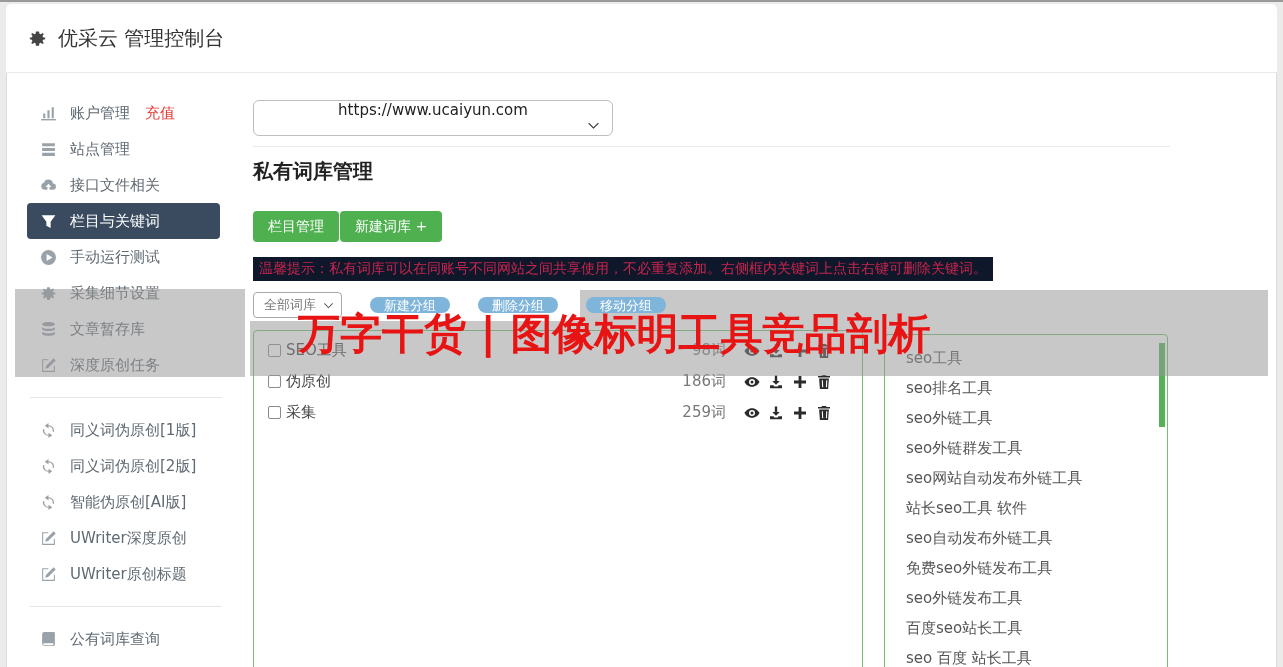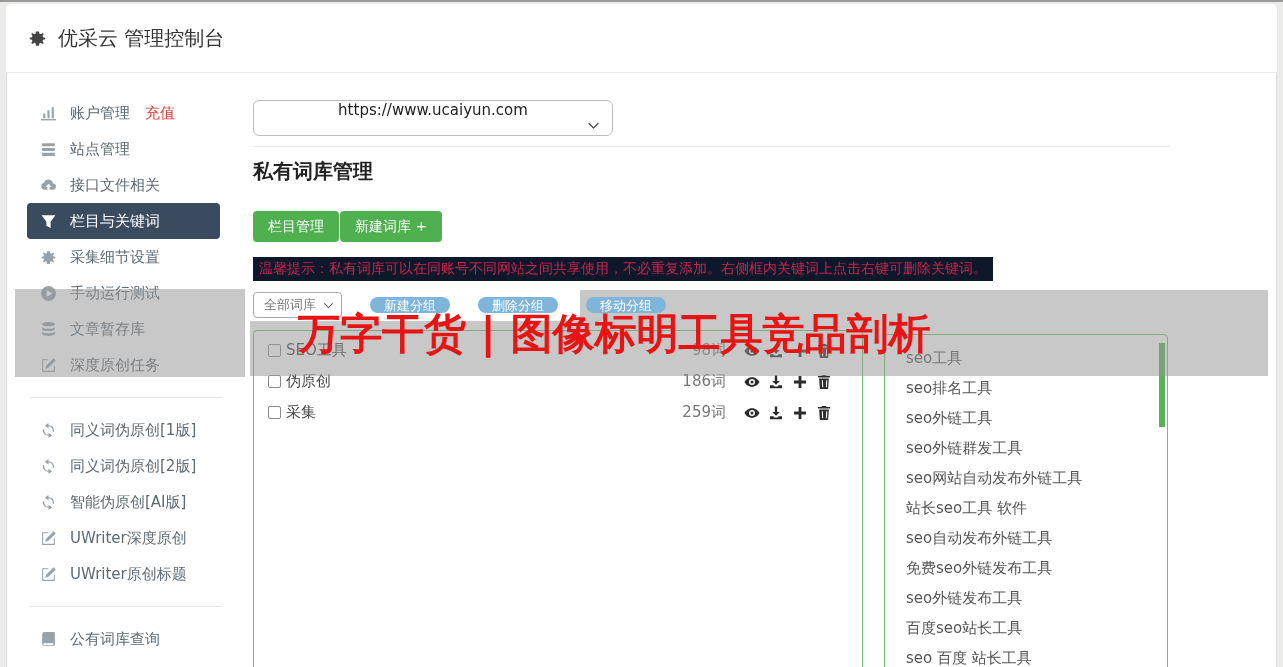--- a/index.html
+++ b/index.html
@@ -179,32 +179,32 @@
       <span class="ico">
           <svg viewBox="0 0 16 16">
             <use href="#i-filter"></use>
           </svg>
         </span>
       <span>栏目与关键词</span>
     </li>
     <li>
       <span class="ico">
           <svg viewBox="0 0 16 16">
+            <use href="#i-play"></use>
+          </svg>
+        </span>
+      <span>手动运行测试</span>
+    </li>
+    <li>
+      <span class="ico">
+          <svg viewBox="0 0 16 16">
             <use href="#i-gear"></use>
           </svg>
         </span>
       <span>采集细节设置</span>
-    </li>
-    <li>
-      <span class="ico">
-          <svg viewBox="0 0 16 16">
-            <use href="#i-play"></use>
-          </svg>
-        </span>
-      <span>手动运行测试</span>
     </li>
     <li>
       <span class="ico">
           <svg viewBox="0 0 16 16">
             <use href="#i-db"></use>
           </svg>
         </span>
       <span>文章暂存库</span>
     </li>
     <li>

